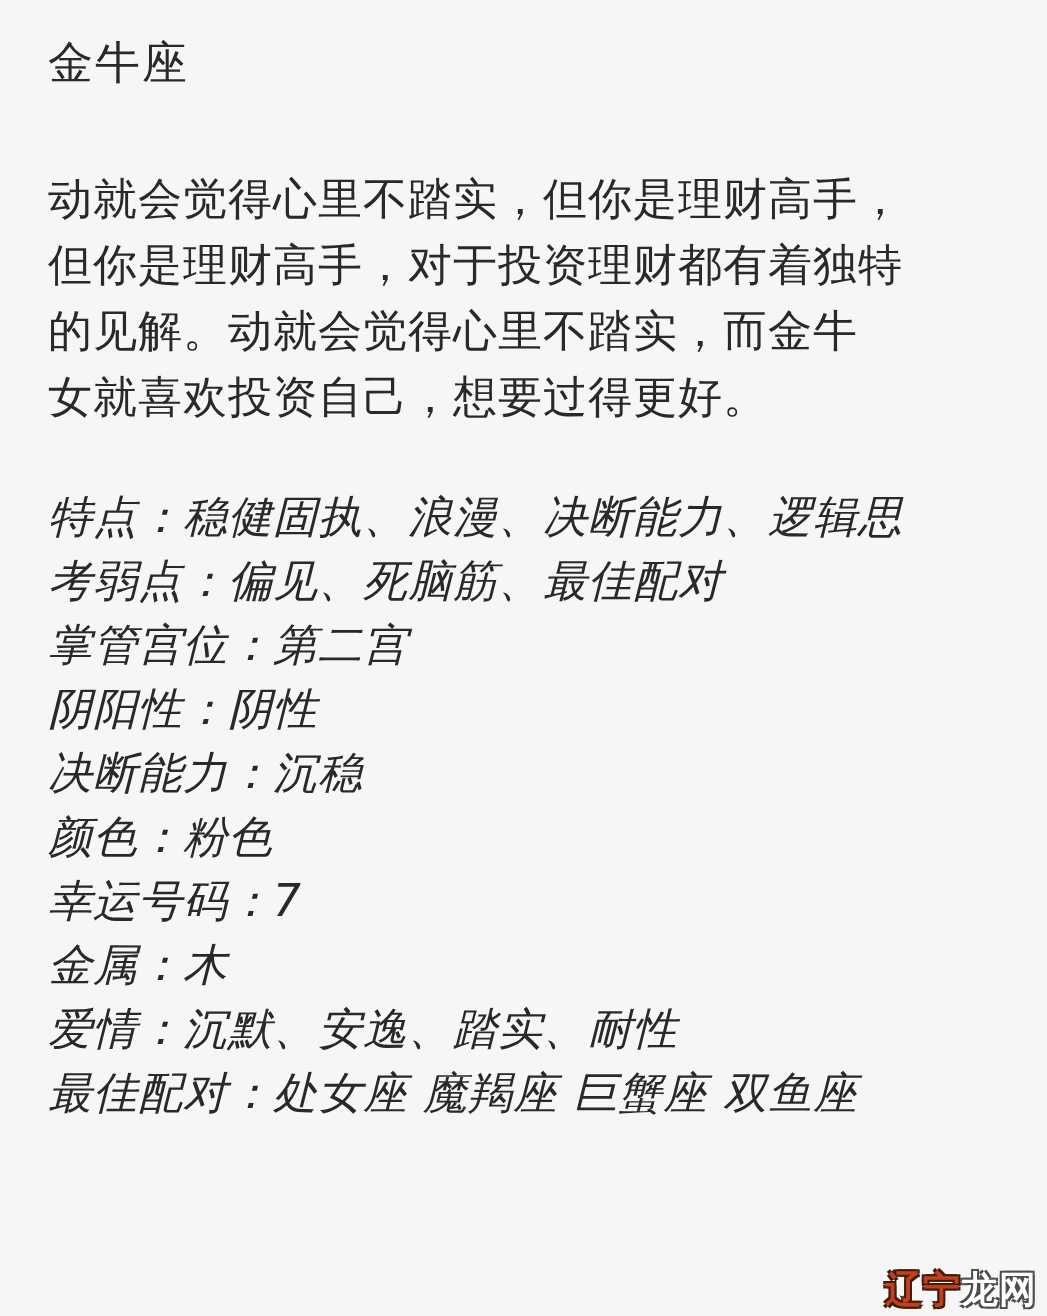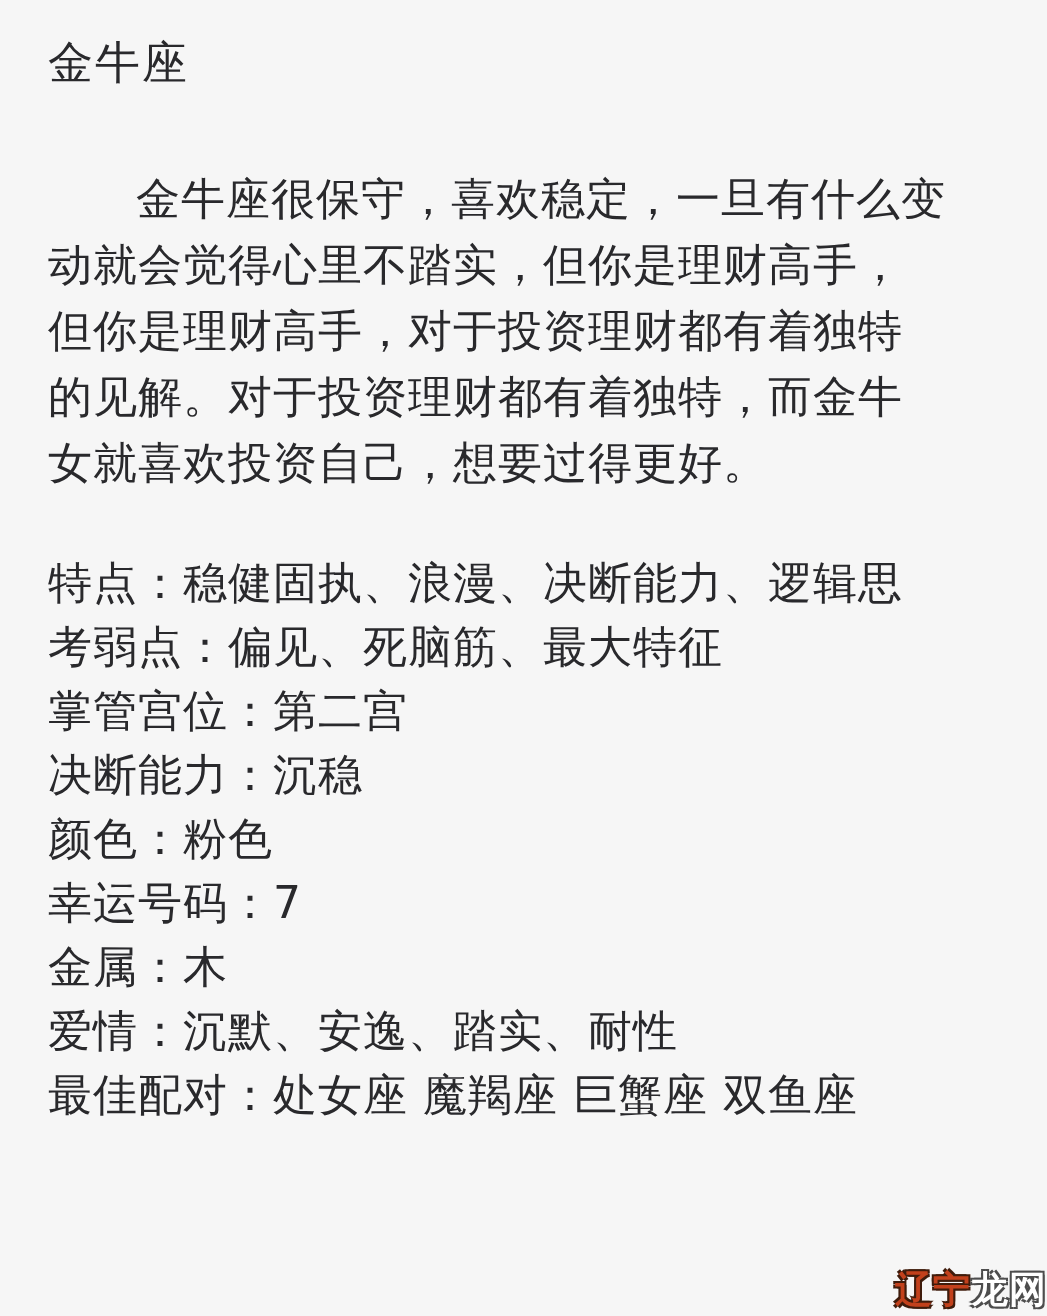--- a/index.html
+++ b/index.html
@@ -40,24 +40,25 @@
     text-indent: 2em;
   }
   .attributes {
     margin-top: 55px;
   }
   .attributes .line {
     font-size: 44px;
     line-height: 64px;
     letter-spacing: 1px;
     white-space: nowrap;
+    font-style: italic;
   }
   .watermark {
     position: absolute;
-    right: 0;
+    right: 10px;
     bottom: 4px;
     font-size: 37px;
     font-weight: 700;
     letter-spacing: 1px;
     white-space: nowrap;
     line-height: 1.2;
   }
   .watermark .wm-left {
     color: #c2411c;
     text-shadow:
@@ -72,31 +73,31 @@
   }
 </style>
 </head>
 <body>
 
 <div class="page">
 
   <h1 class="title">金牛座</h1>
 
   <div class="paragraph">
-    <div class="line indented">金牛座很保守，喜欢稳定，一旦有什么变</div>
     <div class="line">动就会觉得心里不踏实，但你是理财高手，</div>
     <div class="line">但你是理财高手，对于投资理财都有着独特</div>
-    <div class="line">的见解。对于投资理财都有着独特，而金牛</div>
+    <div class="line">的见解。动就会觉得心里不踏实，而金牛</div>
     <div class="line">女就喜欢投资自己，想要过得更好。</div>
   </div>
 
   <div class="attributes">
     <div class="line">特点：稳健固执、浪漫、决断能力、逻辑思</div>
-    <div class="line">考弱点：偏见、死脑筋、最大特征</div>
+    <div class="line">考弱点：偏见、死脑筋、最佳配对</div>
     <div class="line">掌管宫位：第二宫</div>
+    <div class="line">阴阳性：阴性</div>
     <div class="line">决断能力：沉稳</div>
     <div class="line">颜色：粉色</div>
     <div class="line">幸运号码：7</div>
     <div class="line">金属：木</div>
     <div class="line">爱情：沉默、安逸、踏实、耐性</div>
     <div class="line">最佳配对：处女座 魔羯座 巨蟹座 双鱼座</div>
   </div>
 
   <div class="watermark">
     <span class="wm-left">辽宁</span><span class="wm-right">龙网</span>

